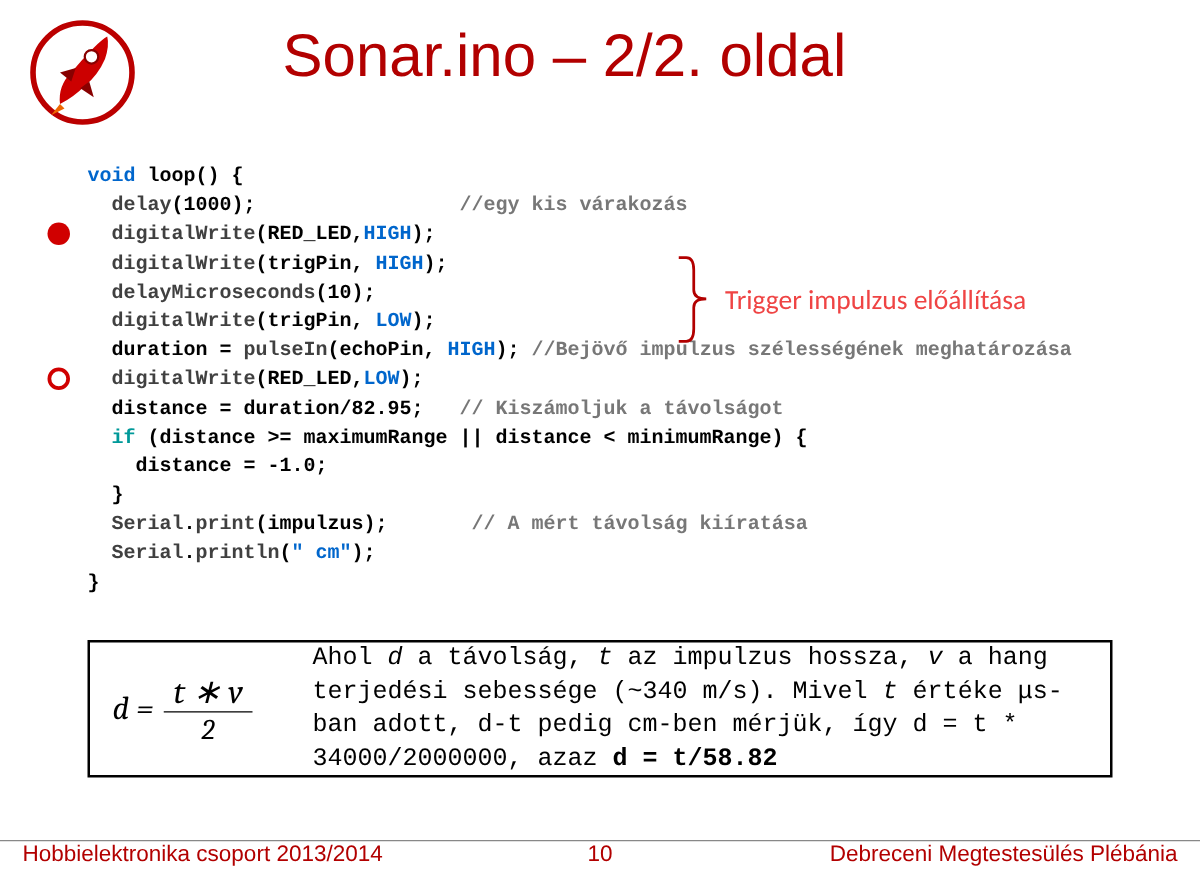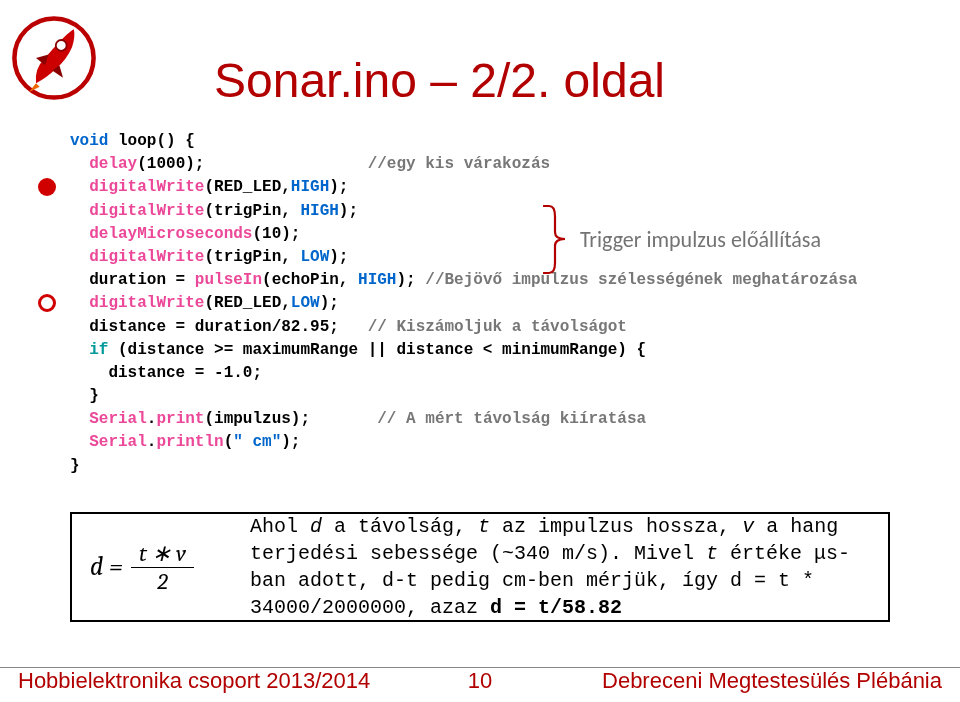--- a/index.html
+++ b/index.html
@@ -12,22 +12,22 @@
   overflow: hidden;
 }
 .slide {
   width: 100%;
   height: 100%;
   position: relative;
   padding: 0;
 }
 .title-row {
   display: flex;
-  align-items: flex-end;
-  padding: 8px 20px 0 4px;
+  align-items: flex-start;
+  padding: 8px 20px 0 16px;
 }
 .rocket-box {
   width: 100px;
   height: 100px;
   display: flex;
   align-items: center;
   justify-content: center;
 }
 .title {
   font-family: "Comic Sans MS", cursive, sans-serif;
@@ -43,21 +43,21 @@
   left: 70px;
   width: 830px;
   font-family: "Courier New", monospace;
   font-size: 16px;
   font-weight: bold;
   line-height: 1.45;
 }
 .code-line { white-space: pre; position: relative; }
 .k-blue { color: #0066CC; }
 .k-teal { color: #009999; }
-.k-red { color: #ec4899; }
+.k-red { color: #404040; }
 .k-black { color: #000; }
 .k-gray { color: #777; }
 .bullet-red {
   position: absolute;
   left: -32px;
   width: 18px;
   height: 18px;
   background: #D00000;
   border-radius: 50%;
   top: 2px;
@@ -69,21 +69,21 @@
   height: 18px;
   border: 3px solid #D00000;
   border-radius: 50%;
   top: 2px;
   background: #fff;
 }
 .trigger-label {
   position: absolute;
   left: 510px;
   top: 94px;
-  color: #737373;
+  color: #ef4444;
   font-family: Calibri, Arial, sans-serif;
   font-size: 22px;
   font-weight: 400;
 }
 .brace {
   position: absolute;
   left: 465px;
   top: 72px;
 }
 .formula-box {
@@ -105,40 +105,40 @@
   align-items: center;
   margin-right: 30px;
   min-width: 130px;
 }
 .frac {
   display: inline-flex;
   flex-direction: column;
   align-items: center;
   margin-left: 8px;
 }
-.frac .num { border-bottom: 1.5px solid #000; padding: 0 8px; font-size: 23px; }
+.frac .num { border-bottom: 1.5px solid #000; padding: 0 8px; font-size: 27px; }
 .frac .den { padding: 0 8px; font-size: 23px; }
 .formula-text {
   font-family: Liberation Mono, monospace;
   font-size: 20px;
   color: #000;
   line-height: 1.35;
 }
 .formula-text .it { font-style: italic; }
 .formula-text b { font-weight: bold; }
 .footer {
   position: absolute;
   bottom: 8px;
   left: 0;
   width: 100%;
   padding: 0 18px;
   display: flex;
   justify-content: space-between;
   font-family: "Comic Sans MS", cursive, sans-serif;
-  font-size: 22px;
+  font-size: 18px;
   color: #B20000;
   border-top: 1px solid #888;
 }
 .footer .mid { position: absolute; left: 50%; transform: translateX(-50%); }
 </style>
 </head>
 <body>
 
 <div class="slide">
 

